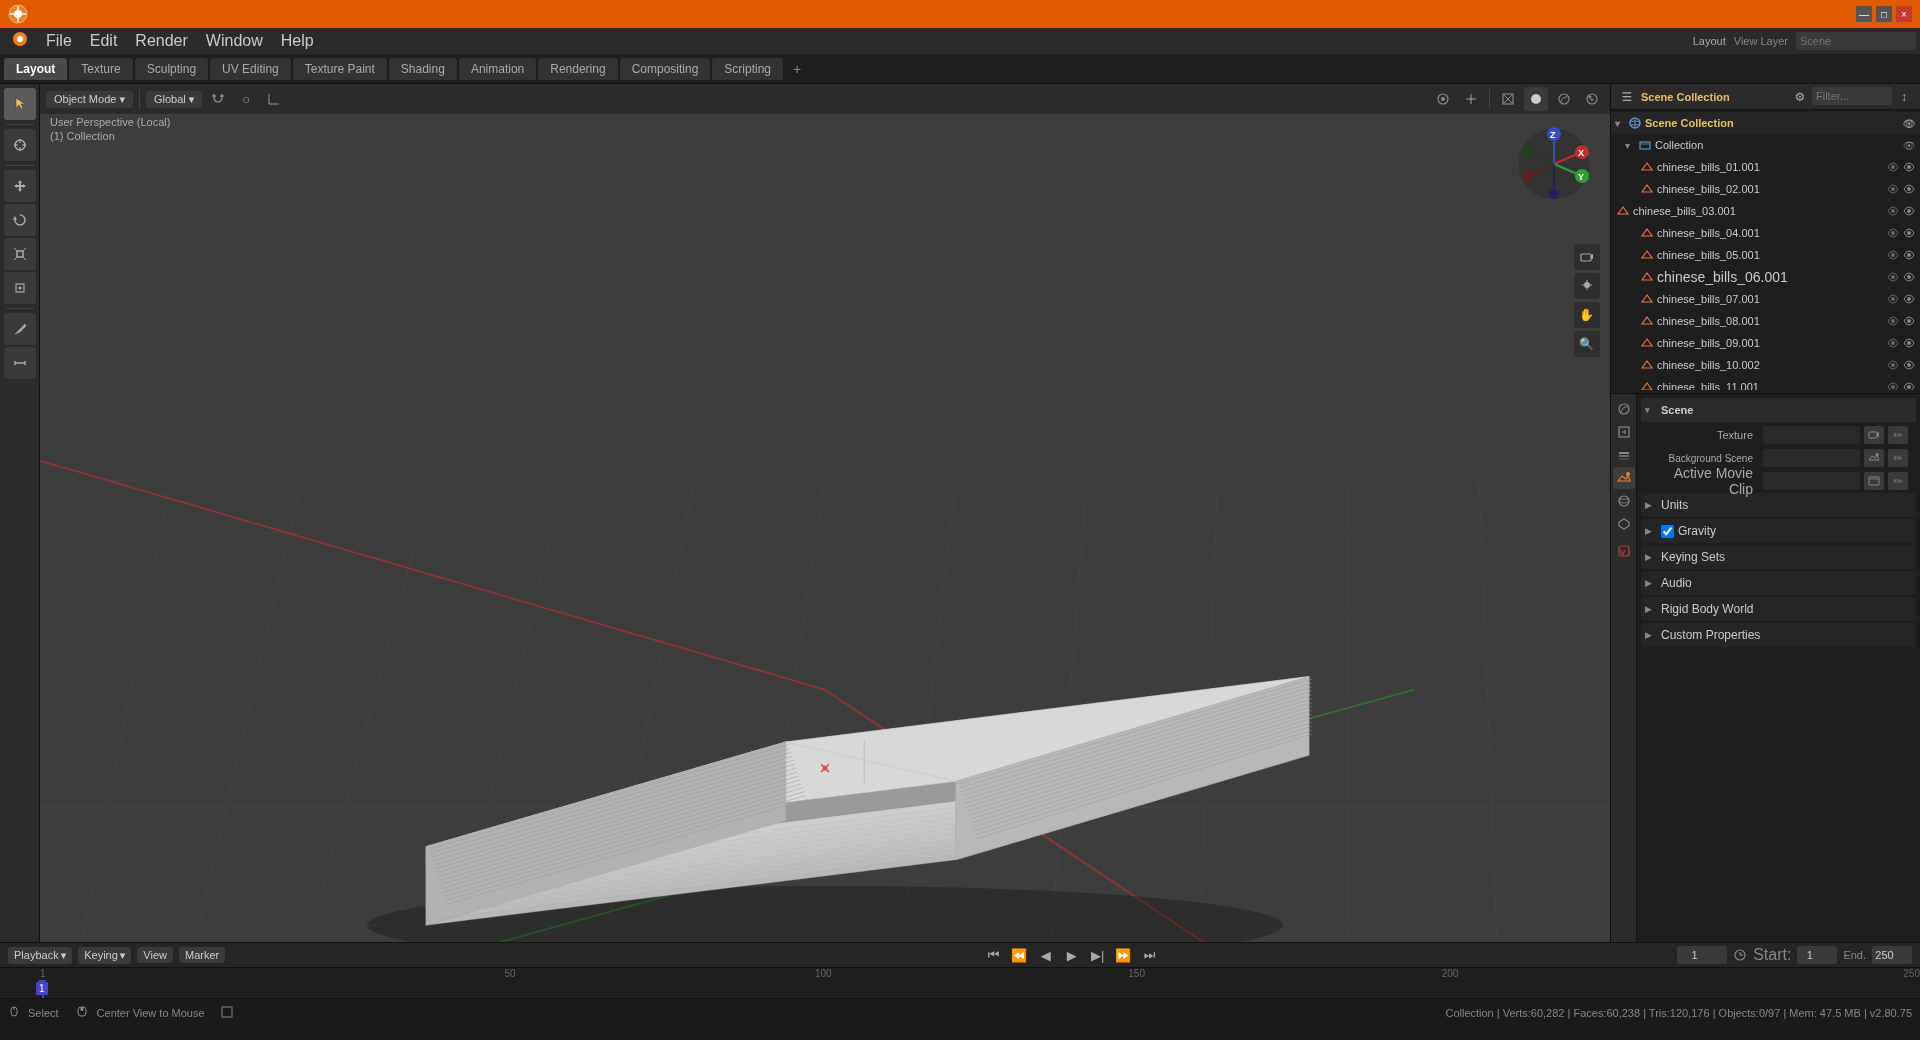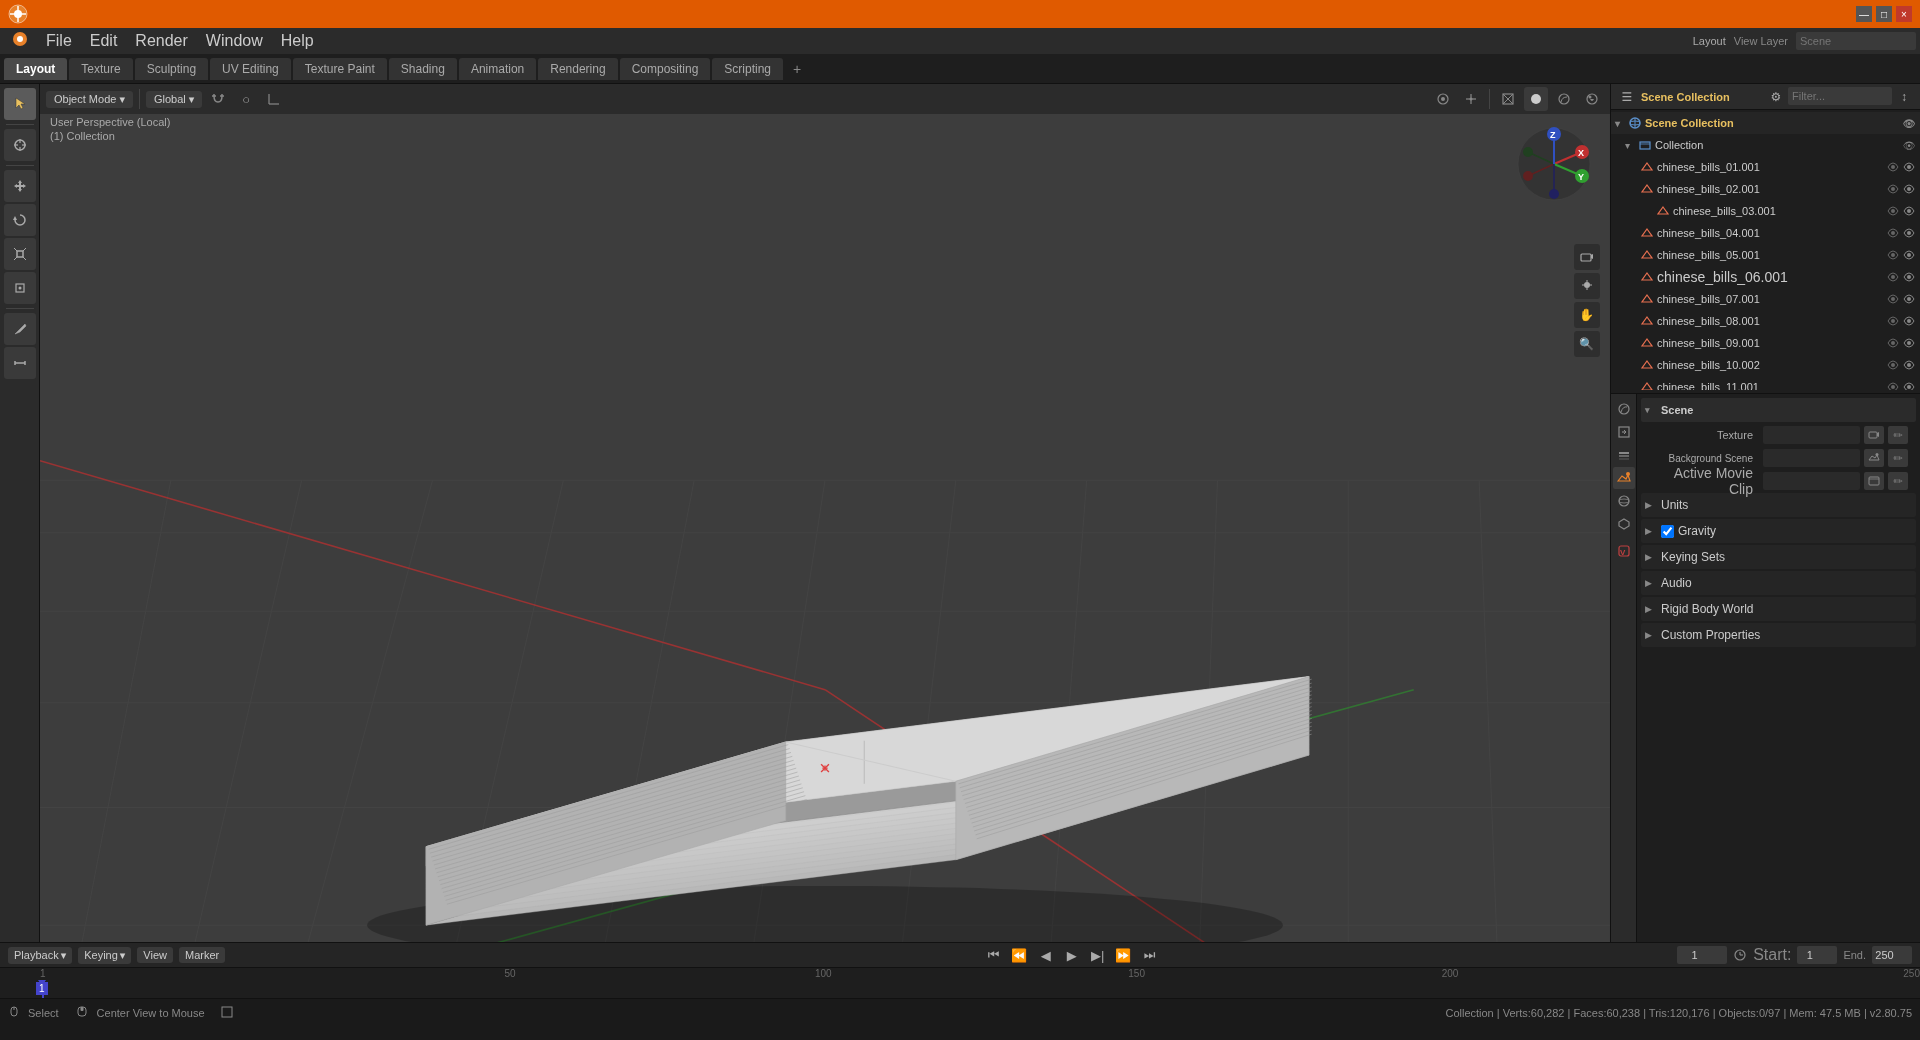--- a/index.html
+++ b/index.html
@@ -843,21 +843,21 @@
   </div>
 
   <div id="right-panel">
 
     <div id="outliner">
       <div id="outliner-header">
         <button class="outliner-icon-btn">☰</button>
         <span style="font-size:11px;color:#e8c060;font-weight:bold;">Scene Collection</span>
         <div style="margin-left:auto;display:flex;gap:2px;">
           <button class="outliner-icon-btn">⚙</button>
-          <input class="outliner-search" style="width: 104px; height: 18px; background: rgb(58, 58, 58); border: none; border-radius: 2px; color: rgb(204, 204, 204); padding: 0px 4px; font-size: 11px;" type="text" placeholder="Filter...">
+          <input class="outliner-search" style="width: 80px; height: 18px; background: rgb(58, 58, 58); border: none; border-radius: 2px; color: rgb(204, 204, 204); padding: 0px 4px; font-size: 11px;" type="text" placeholder="Filter...">
           <button class="outliner-icon-btn">↕</button>
         </div>
       </div>
 
       <div id="outliner-content">
 
         <div class="outliner-item" style="background:#252525;color:#e8c060;font-weight:bold;">
           <span class="outliner-expand">▾</span>
           <span class="outliner-type-icon">
             <svg width="12" height="12" viewBox="0 0 12 12">
@@ -922,21 +922,21 @@
           </svg>
         </span>
         <span class="out-icon">
           <svg width="12" height="12" viewBox="0 0 12 12">
             <path d="M1 6 Q3 2 6 2 Q9 2 11 6 Q9 10 6 10 Q3 10 1 6Z" fill="none" stroke="#888" stroke-width="1"></path>
             <circle cx="6" cy="6" r="2" fill="#888"></circle>
           </svg>
         </span>
       </div>
     </div>
-            <div class="outliner-item" style=" margin-left: 40px;">
+            <div class="outliner-item" style="">
       <span class="outliner-type-icon" style="color:#e87050;">
         <svg width="12" height="12" viewBox="0 0 12 12">
           <polygon points="6,2 11,9 1,9" fill="none" stroke="#e87050" stroke-width="1.2"></polygon>
         </svg>
       </span>
       <span class="outliner-name" style="font-size:11px;">chinese_bills_03.001</span>
       <div class="outliner-icons-right">
         <span class="out-icon" style="font-size:9px;color:#666;">
           <svg width="12" height="12" viewBox="0 0 12 12">
             <path d="M1 6 Q3 2 6 2 Q9 2 11 6 Q9 10 6 10 Q3 10 1 6Z" fill="none" stroke="#666" stroke-width="1"></path>

